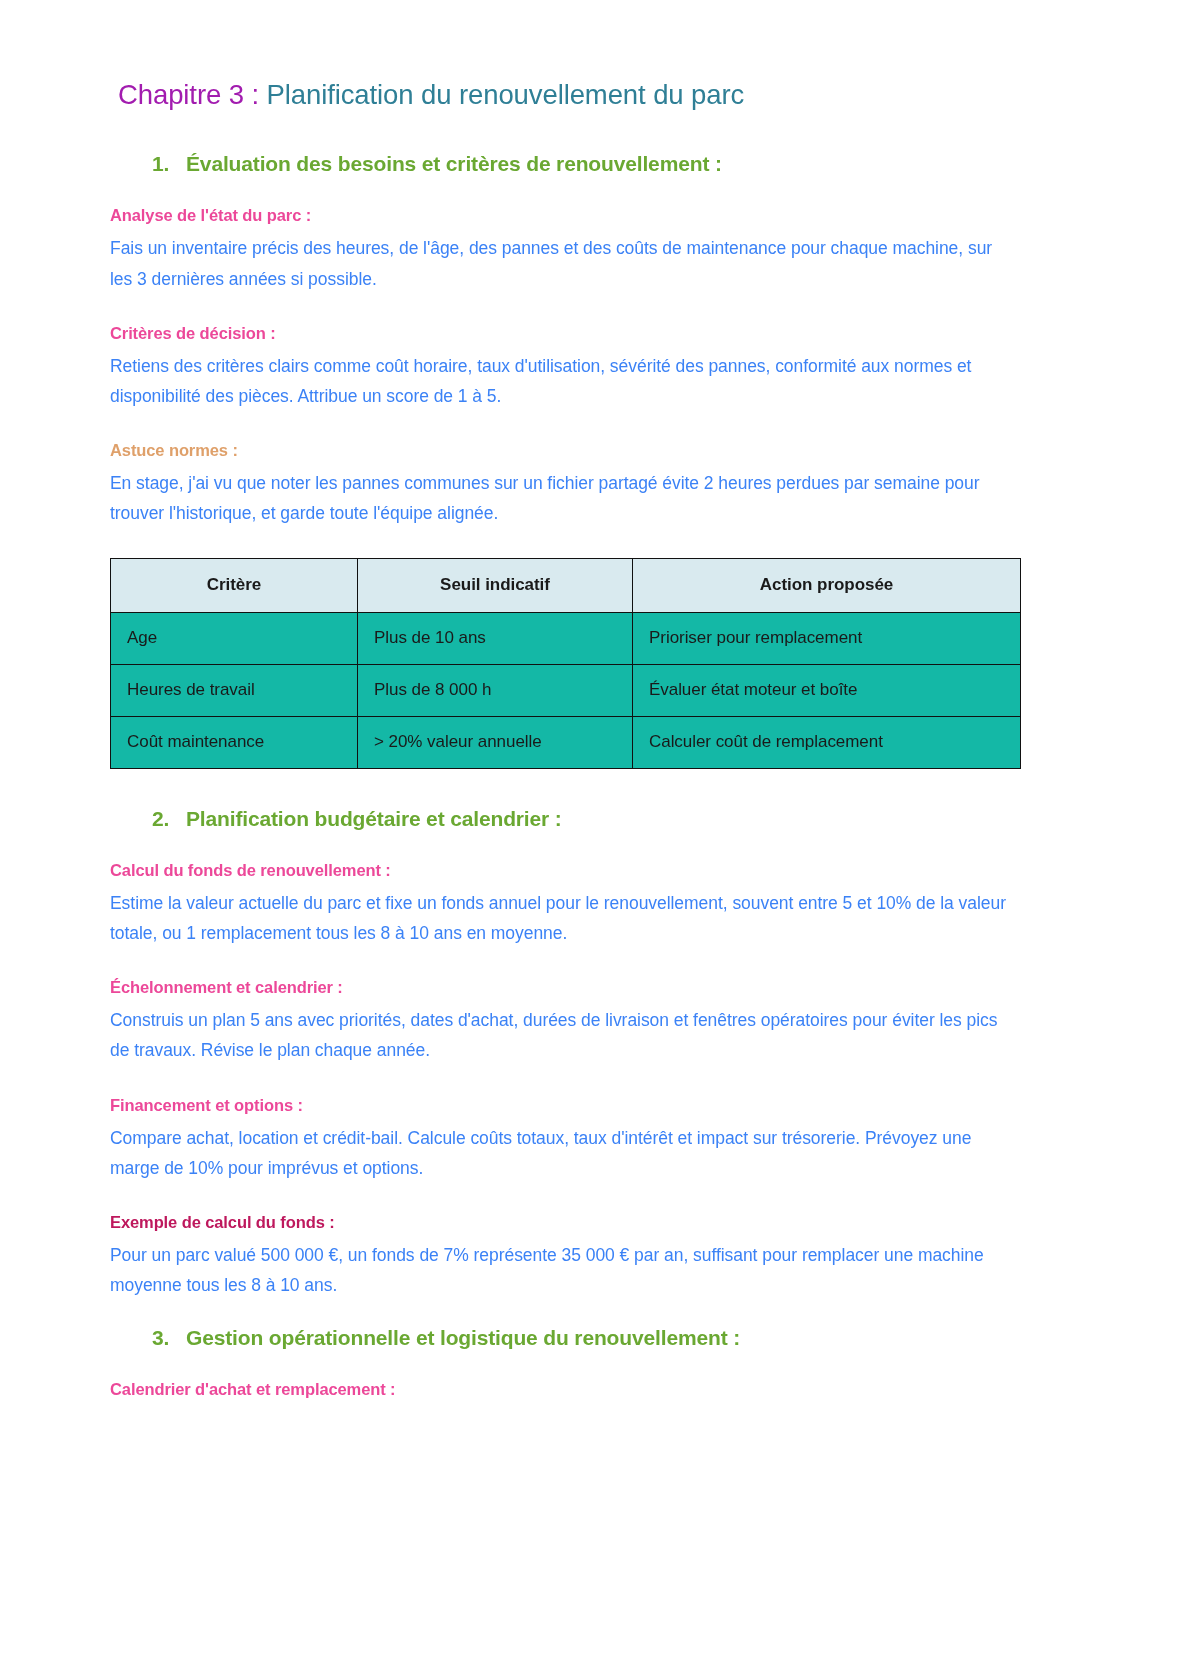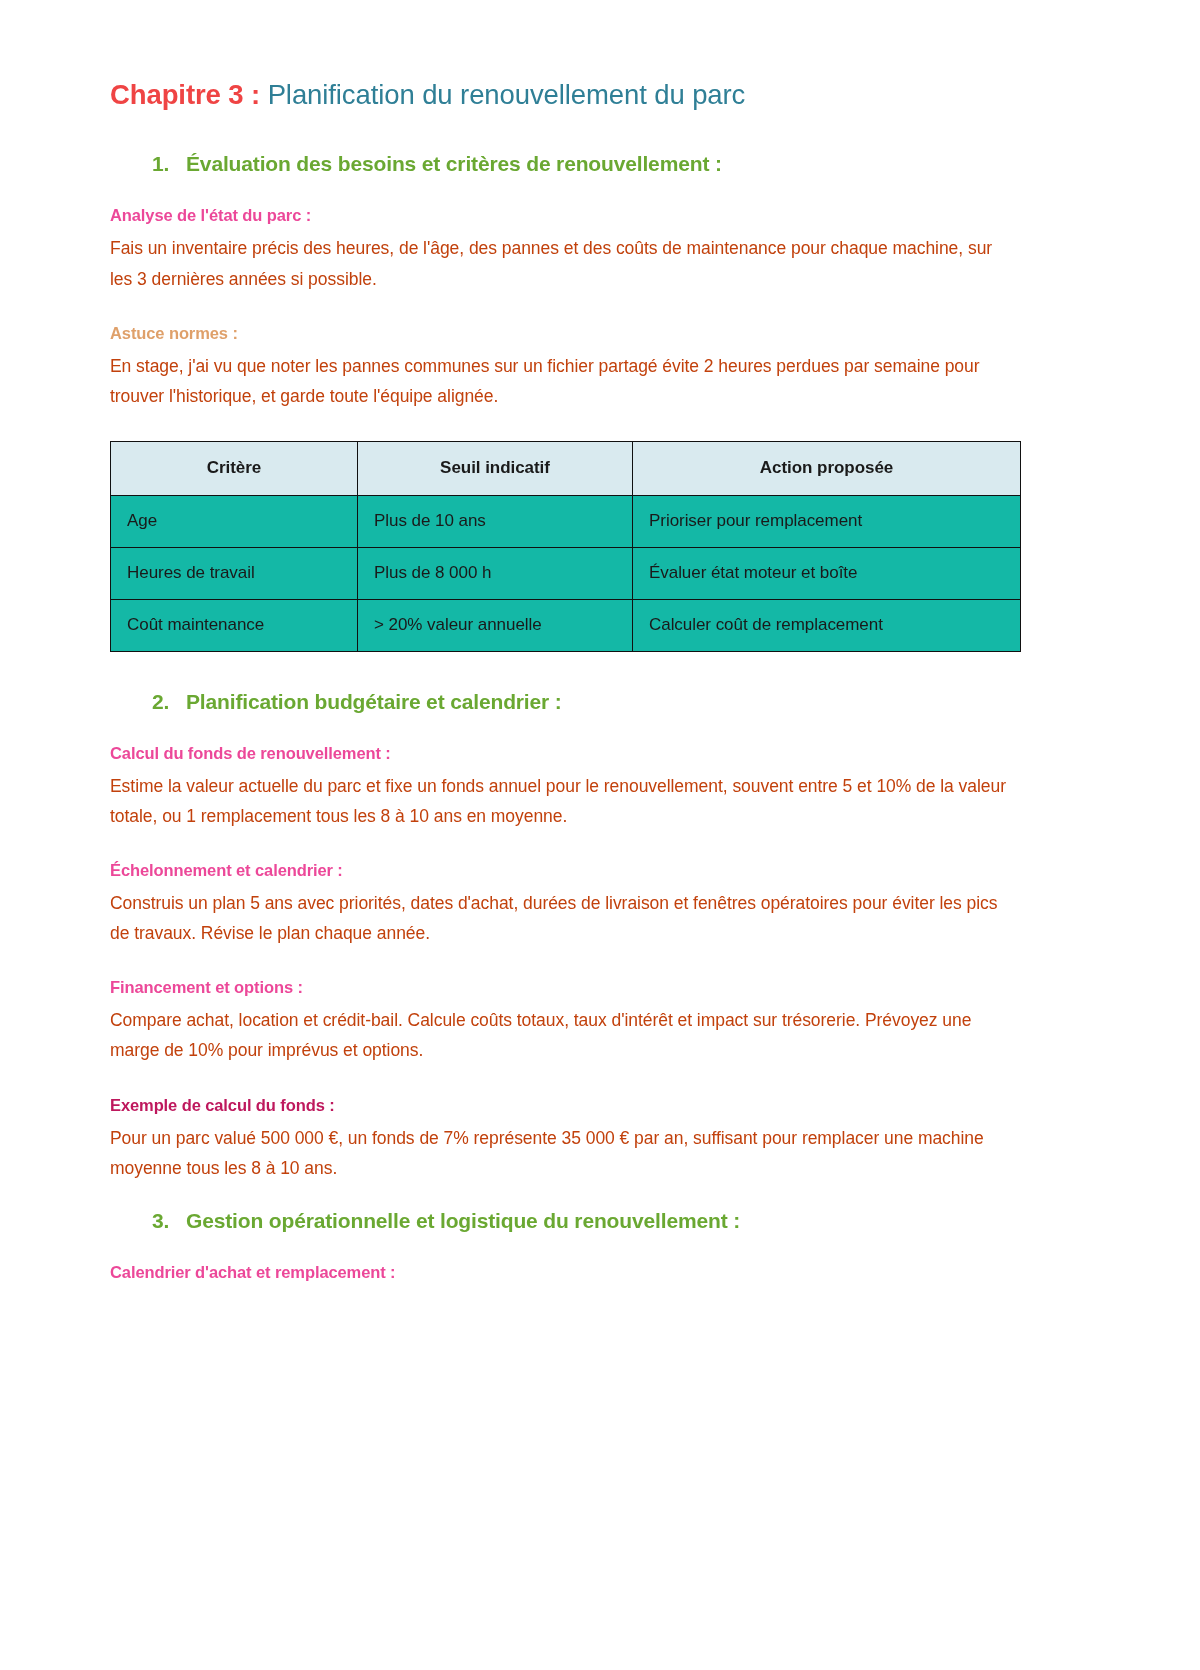--- a/index.html
+++ b/index.html
@@ -26,22 +26,23 @@
 
   
   .chapter-title {
     font-size: 27.5px;
     line-height: 1.25;
     margin: 0 0 0 0;
     letter-spacing: -0.1px;
     white-space: nowrap;
   }
   .chapter-title .chapter-strong {
-    font-weight: 700;
-    color: #ef4444;
+    font-weight: 400;
+    color: #a21caf;
+    margin-left: 8px;
   }
   .chapter-title .chapter-rest {
     font-weight: 400;
     color: #2f7f96;
   }
 
   
   .section-heading {
     display: flex;
     align-items: baseline;
@@ -74,21 +75,21 @@
     letter-spacing: -0.1px;
     color: #ec4899;
     margin: 0 0 6px 0;
   }
   .block-title.tip   { color: #dfa06a; }
   .block-title.green { color: #be185d; }
 
   .block-text {
     font-size: 17.5px;
     line-height: 1.72;
-    color: #c2410c;
+    color: #3b82f6;
     margin: 0;
     max-width: 905px;
     letter-spacing: -0.05px;
   }
 
   
   .criteria-table-wrap {
     margin-top: 30px;
   }
   table.criteria-table {
@@ -137,20 +138,22 @@
     <span class="sec-num">1.</span>
     <span class="sec-label">Évaluation des besoins et critères de renouvellement :</span>
   </div>
 
   <div class="block">
     <p class="block-title">Analyse de l'état du parc :</p>
     <p class="block-text">Fais un inventaire précis des heures, de l'âge, des pannes et des coûts de maintenance pour chaque machine, sur les 3 dernières années si possible.</p>
   </div>
 
   <div class="block">
+    <p class="block-title">Critères de décision :</p>
+    <p class="block-text">Retiens des critères clairs comme coût horaire, taux d'utilisation, sévérité des pannes, conformité aux normes et disponibilité des pièces. Attribue un score de 1 à 5.</p>
   </div>
 
   <div class="block">
     <p class="block-title tip">Astuce normes :</p>
     <p class="block-text">En stage, j'ai vu que noter les pannes communes sur un fichier partagé évite 2 heures perdues par semaine pour trouver l'historique, et garde toute l'équipe alignée.</p>
   </div>
 
   <div class="criteria-table-wrap">
     <table class="criteria-table">
       <colgroup>

